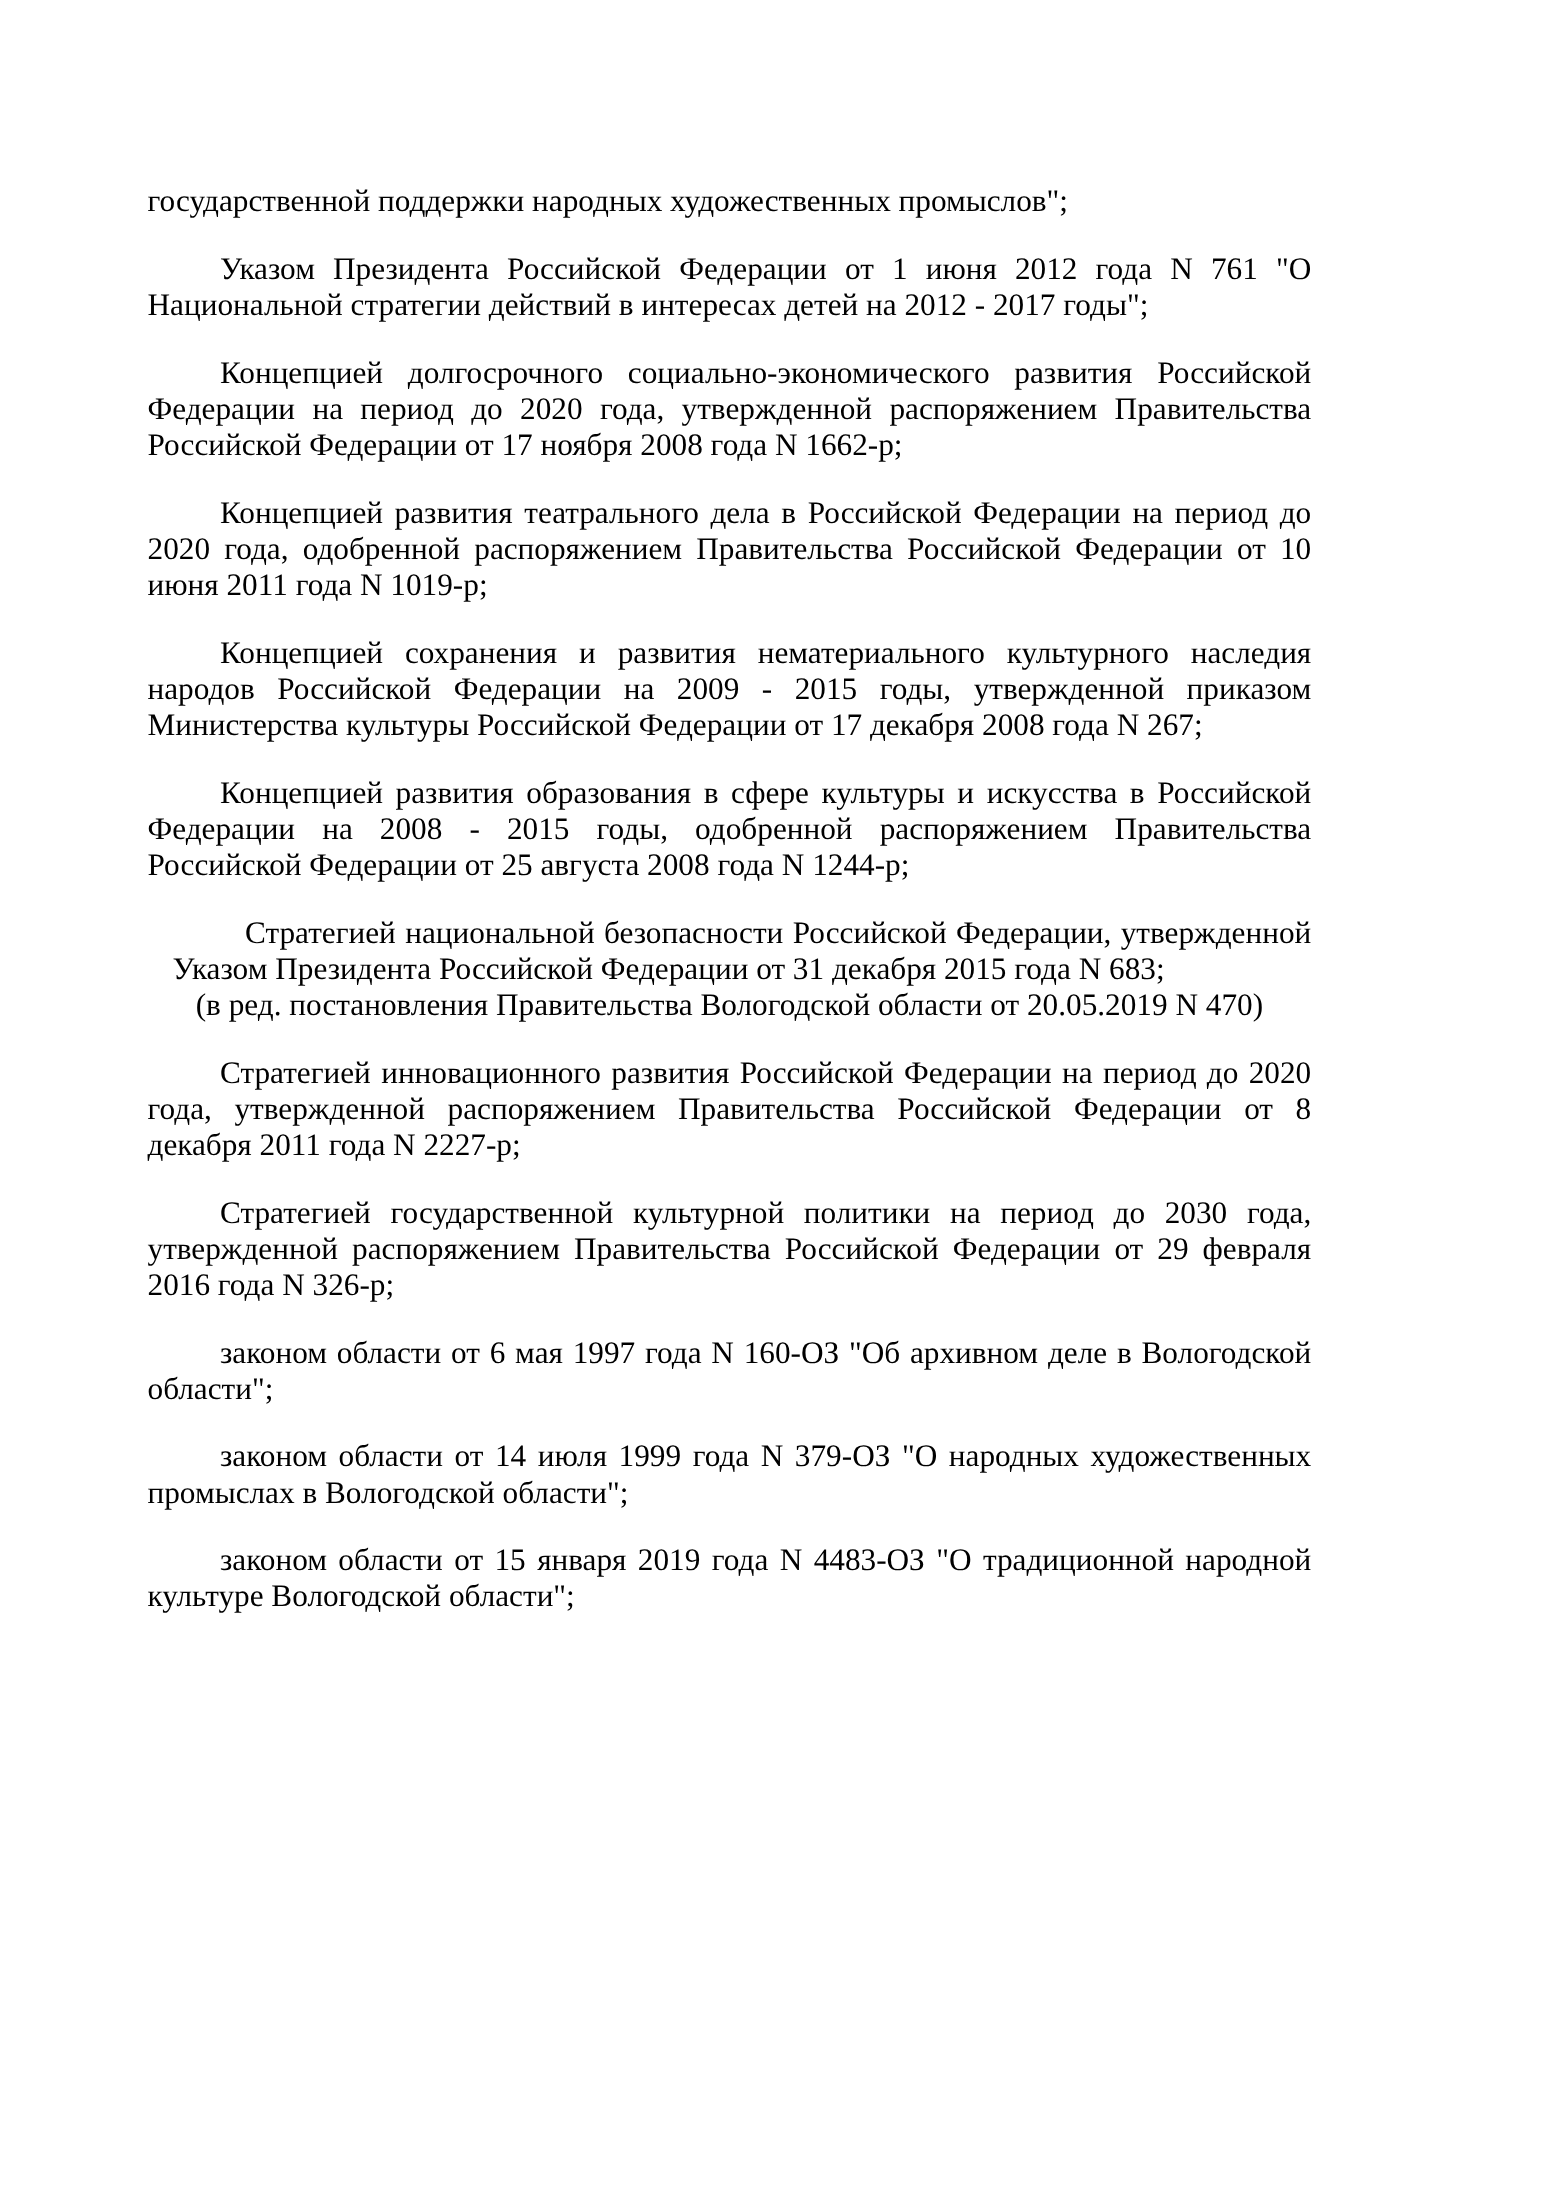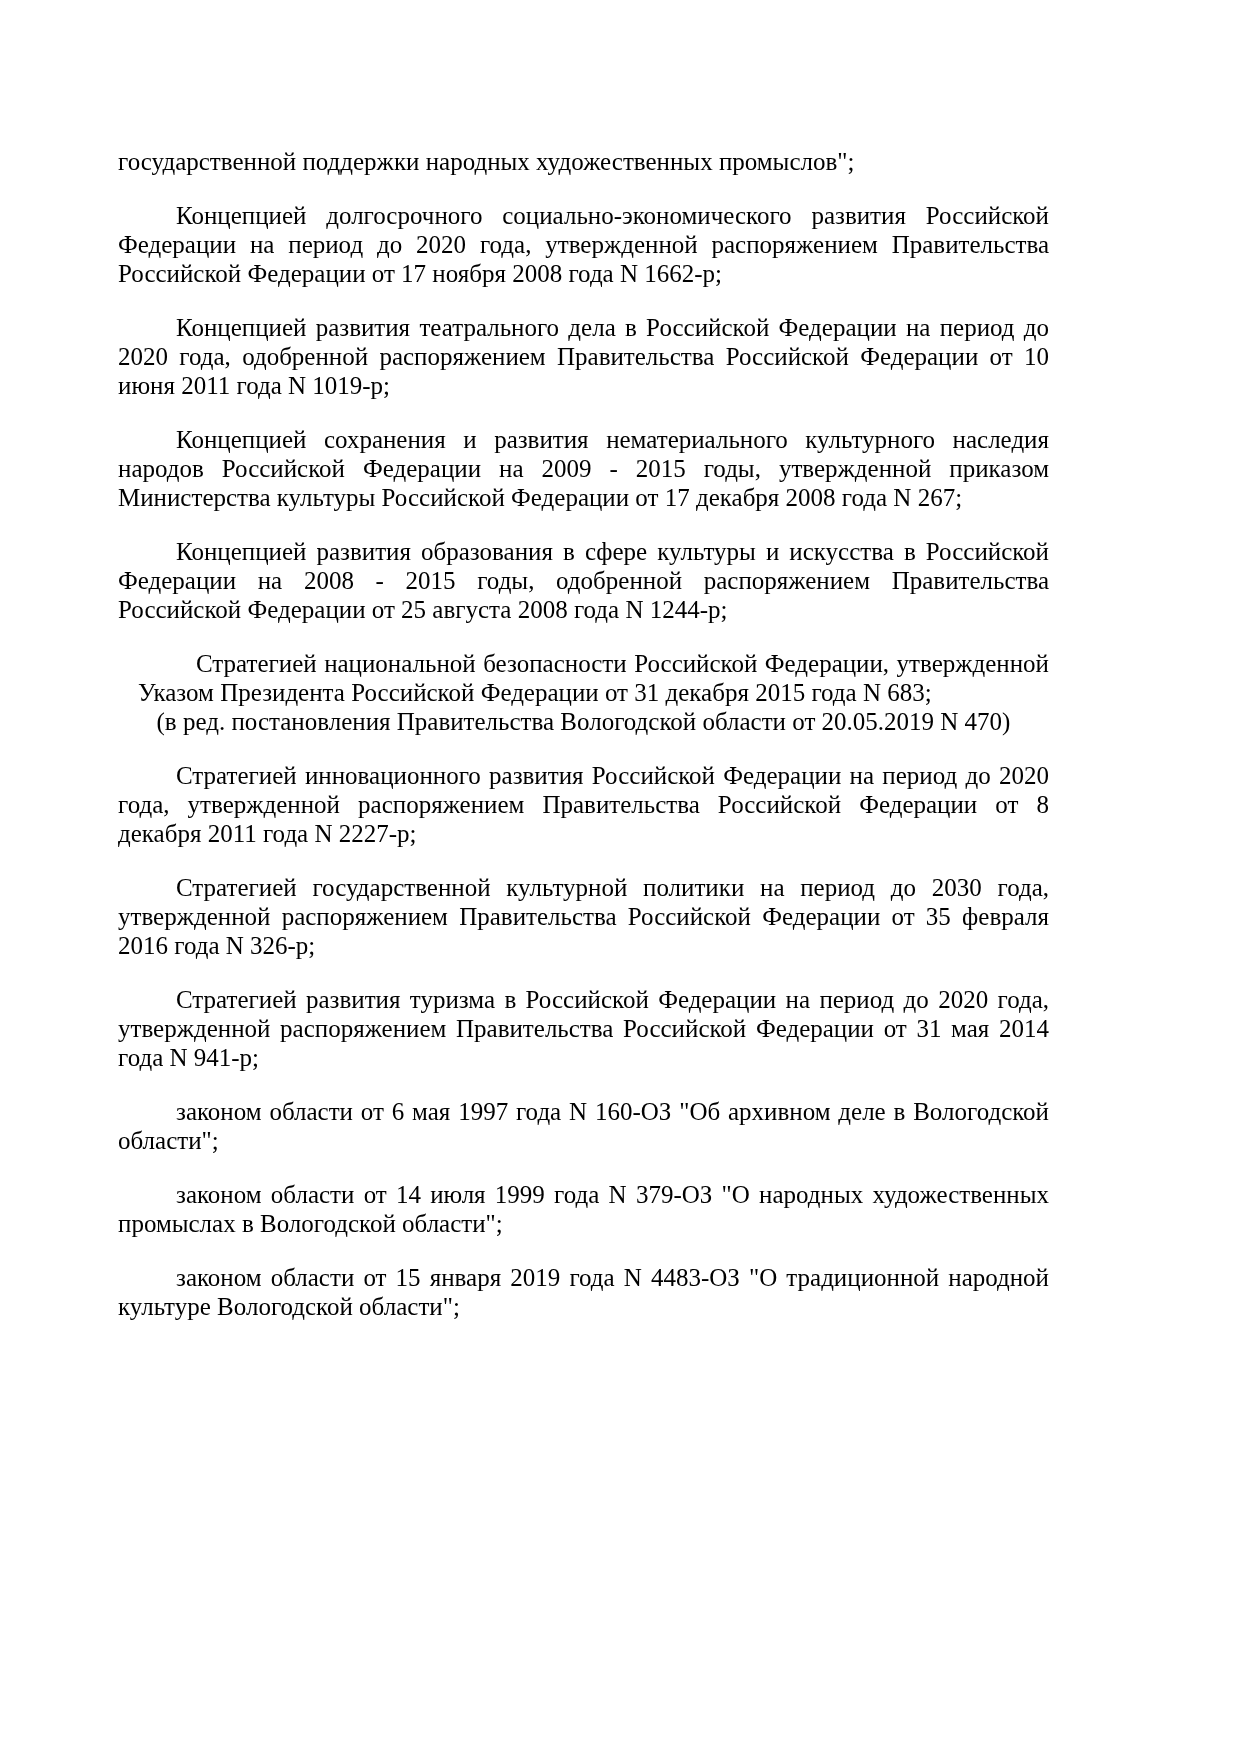--- a/index.html
+++ b/index.html
@@ -36,25 +36,25 @@
     text-indent: 0;
     text-align: center;
     margin: 0 0 25px 0;
   }
 </style>
 </head>
 <body>
 
 <div class="page">
   <p class="no-indent">государственной поддержки народных художественных промыслов";</p>
+  <p>Указом Президента Российской Федерации от 1 июня 2012 года N 761 "О Национальной стратегии действий в интересах детей на 2012 - 2017 годы";</p>
   <p>Концепцией долгосрочного социально-экономического развития Российской Федерации на период до 2020 года, утвержденной распоряжением Правительства Российской Федерации от 17 ноября 2008 года N 1662-р;</p>
   <p>Концепцией развития театрального дела в Российской Федерации на период до 2020 года, одобренной распоряжением Правительства Российской Федерации от 10 июня 2011 года N 1019-р;</p>
   <p>Концепцией сохранения и развития нематериального культурного наследия народов Российской Федерации на 2009 - 2015 годы, утвержденной приказом Министерства культуры Российской Федерации от 17 декабря 2008 года N 267;</p>
   <p>Концепцией развития образования в сфере культуры и искусства в Российской Федерации на 2008 - 2015 годы, одобренной распоряжением Правительства Российской Федерации от 25 августа 2008 года N 1244-р;</p>
   <p class="has-note">Стратегией национальной безопасности Российской Федерации, утвержденной Указом Президента Российской Федерации от 31 декабря 2015 года N 683;</p>
   <p class="note">(в ред. постановления Правительства Вологодской области от 20.05.2019 N 470)</p>
   <p>Стратегией инновационного развития Российской Федерации на период до 2020 года, утвержденной распоряжением Правительства Российской Федерации от 8 декабря 2011 года N 2227-р;</p>
-  <p>Стратегией государственной культурной политики на период до 2030 года, утвержденной распоряжением Правительства Российской Федерации от 35 февраля 2016 года N 326-р;</p>
-  <p>Стратегией развития туризма в Российской Федерации на период до 2020 года, утвержденной распоряжением Правительства Российской Федерации от 31 мая 2014 года N 941-р;</p>
+  <p>Стратегией государственной культурной политики на период до 2030 года, утвержденной распоряжением Правительства Российской Федерации от 29 февраля 2016 года N 326-р;</p>
   <p>законом области от 6 мая 1997 года N 160-ОЗ "Об архивном деле в Вологодской области";</p>
   <p>законом области от 14 июля 1999 года N 379-ОЗ "О народных художественных промыслах в Вологодской области";</p>
   <p>законом области от 15 января 2019 года N 4483-ОЗ "О традиционной народной культуре Вологодской области";</p>
 </div>
 
 </body></html>

